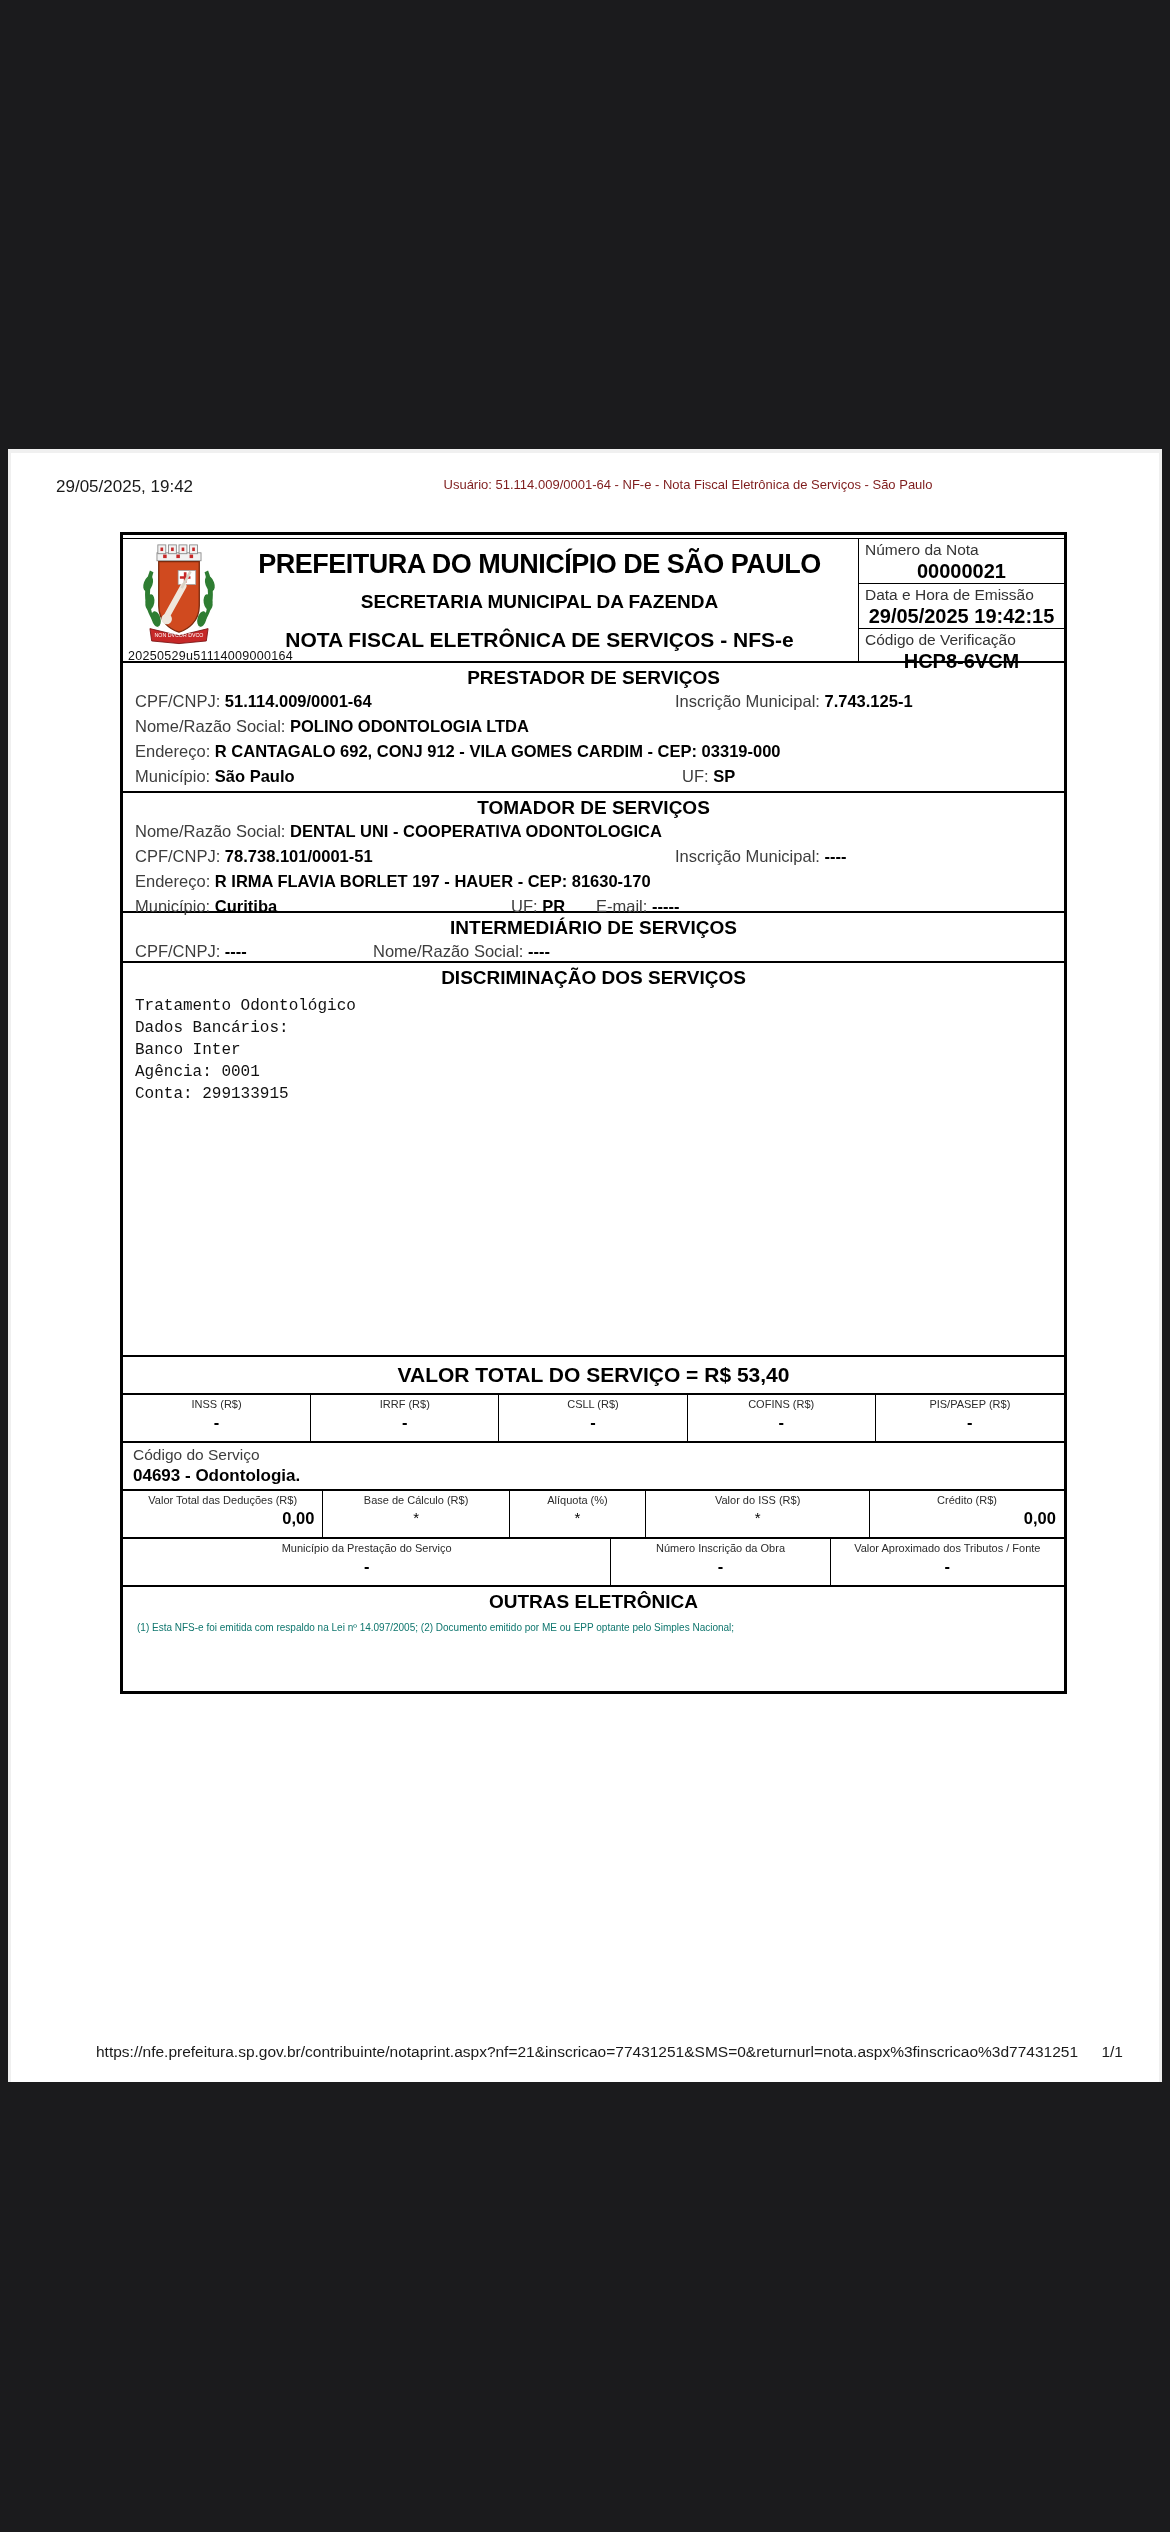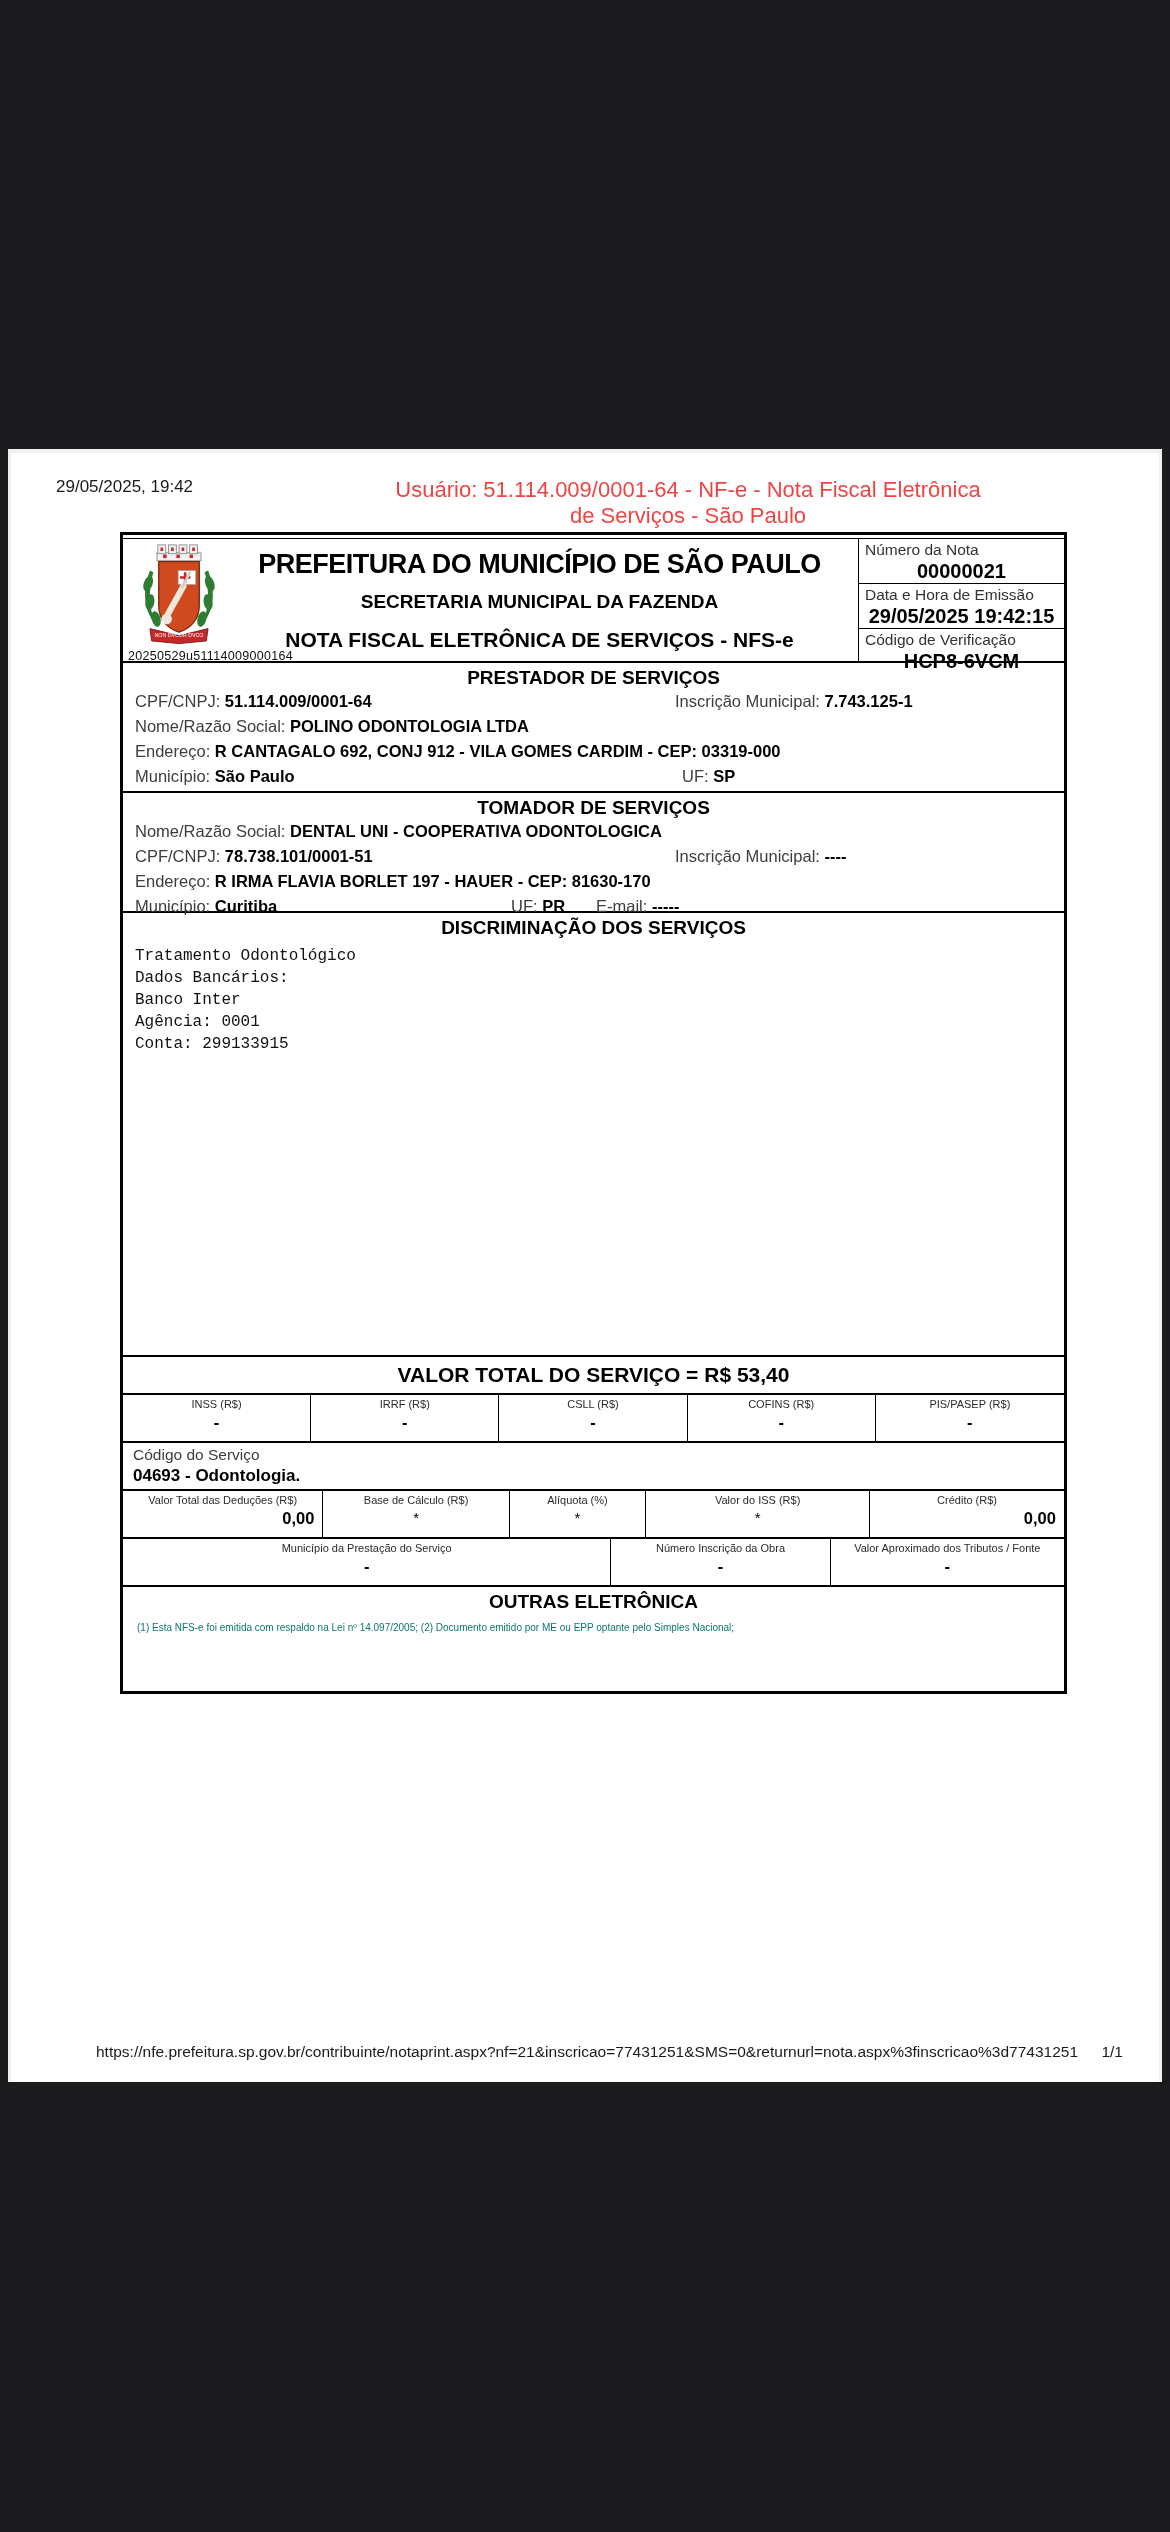--- a/index.html
+++ b/index.html
@@ -1,20 +1,20 @@
 <!DOCTYPE html>
 <html><head>
 <meta charset="utf-8">
 <style>
   * { margin:0; padding:0; box-sizing:border-box; }
   html,body { width:1170px; height:2532px; }
   body { background:#1b1b1d; font-family:"Liberation Sans", sans-serif; position:relative; color:#000; }
   .page { position:absolute; left:8px; top:449px; width:1154px; height:1633px; background:#fff; border-top:4px solid #f0f0f0; border-left:3px solid #f0f0f0; border-right:3px solid #f0f0f0; }
   .print-date { position:absolute; left:45px; top:24px; font-size:17px; color:#1a1a1a; }
-  .print-user { position:absolute; left:377px; top:24px; width:600px; text-align:center; font-size:22px; color:#ef4444; }
+  .print-user { position:absolute; left:377px; top:24px; width:600px; text-align:center; font-size:13px; color:#7f1d1d; }
   .print-url { position:absolute; left:45px; top:1590px; font-size:15.5px; color:#1a1a1a;margin-left:40px; }
   .print-page-num { position:absolute; right:36px; top:1590px; font-size:15.5px; color:#1a1a1a; }
 
   .doc { position:absolute; left:109px; top:79px; width:947px; height:1162px; border:3px solid #000; display:flex; flex-direction:column; background:#fff; }
   .topline { height:1px; background:#000; margin-top:3px; flex:none; }
   .sec { border-bottom:2px solid #000; flex:none; position:relative; }
 
   
   .sec-header { height:124px; }
   .logo { position:absolute; left:14px; top:5px; width:84px; height:104px; }
@@ -191,20 +191,31 @@
           <span class="lbl">UF:</span>
           <span class="val">PR</span>
         </span>
         <span class="abs" style="left:473px">
           <span class="lbl">E-mail:</span>
           <span class="val">-----</span>
         </span>
       </div>
     </div>
 
+    <div class="sec sec-intermediario">
+      <div class="sec-title">INTERMEDIÁRIO DE SERVIÇOS</div>
+      <div class="frow">
+        <span class="lbl">CPF/CNPJ:</span>
+        <span class="val">----</span>
+        <span class="abs" style="left:250px">
+          <span class="lbl">Nome/Razão Social:</span>
+          <span class="val">----</span>
+        </span>
+      </div>
+    </div>
 
     <div class="sec sec-discr">
       <div class="sec-title">DISCRIMINAÇÃO DOS SERVIÇOS</div>
       <div class="discr-lines">
         <div>Tratamento Odontológico</div>
         <div>Dados Bancários:</div>
         <div>Banco Inter</div>
         <div>Agência: 0001</div>
         <div>Conta: 299133915</div>
       </div>

